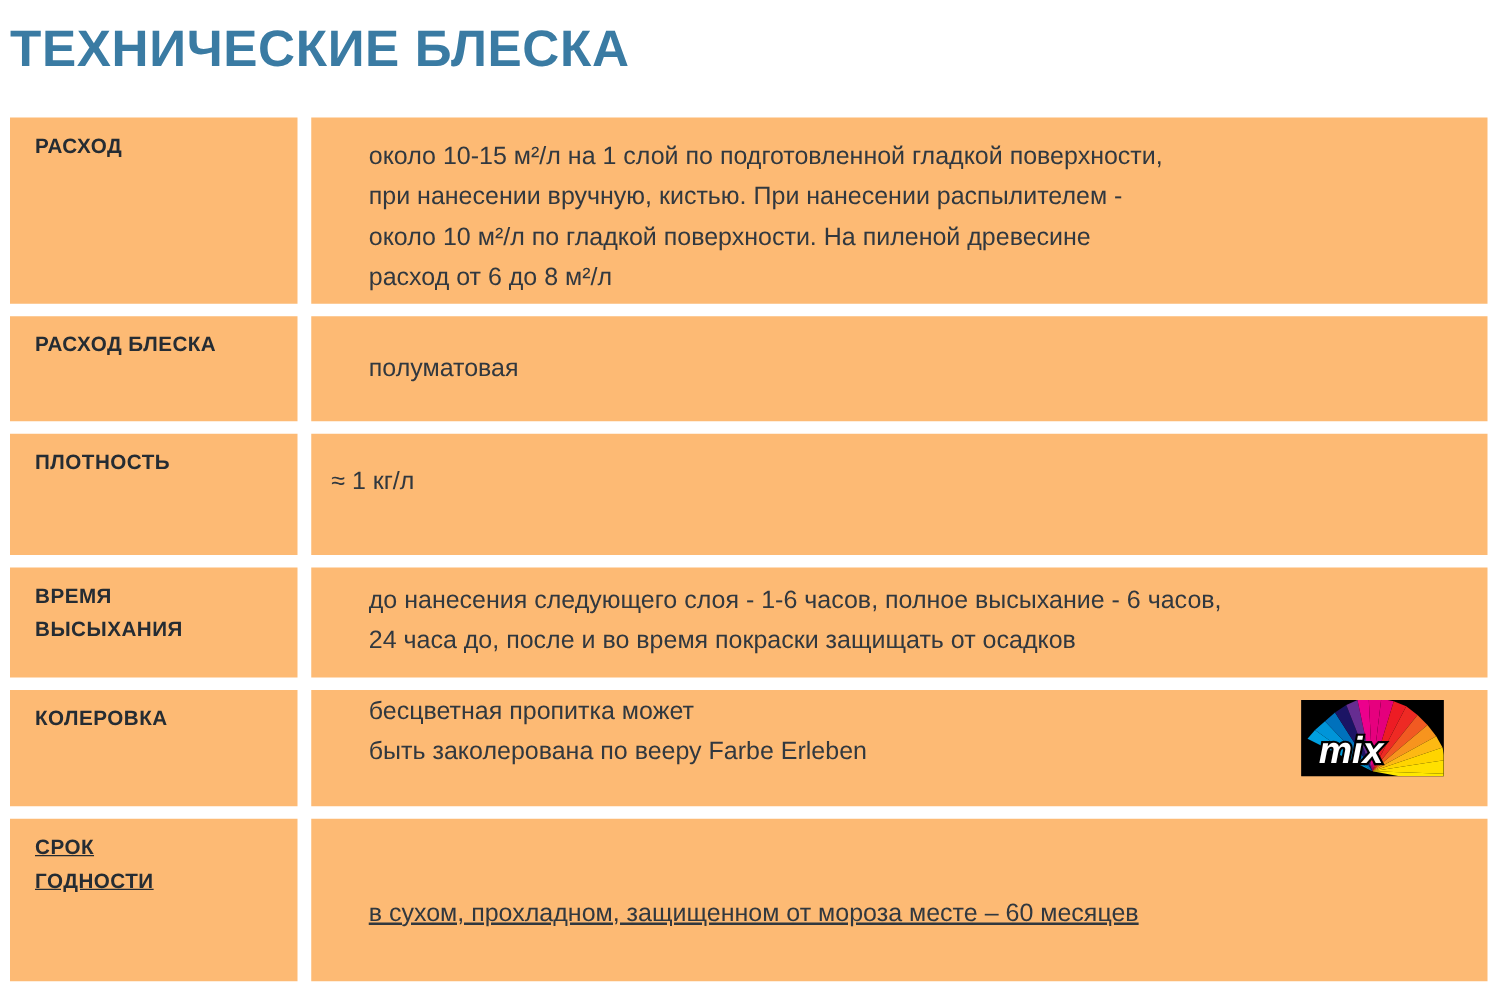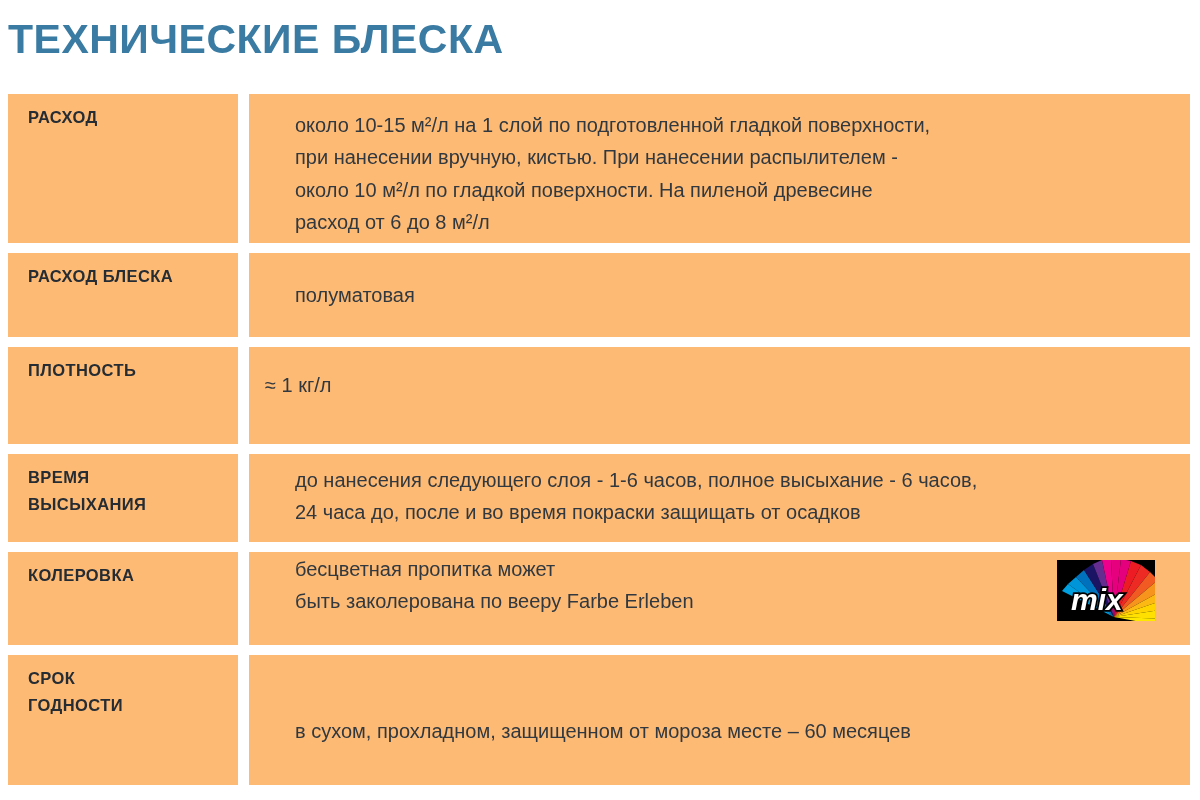--- a/index.html
+++ b/index.html
@@ -85,34 +85,34 @@
   .cell-value .value-text {
     white-space: pre-line;
   }
 
   
   .row-rashod    .cell { height: 149px; }
   .row-blesk     .cell { height: 84px; }
   .row-plotnost  .cell { height: 97px; }
   .row-vremya    .cell { height: 88px; }
   .row-kolerovka .cell { height: 93px; }
-  .row-srok      .cell { height: 130px; }
+  .row-srok      .cell { height: 130px; text-decoration: underline; }
 
   .row-plotnost .cell-value { align-items: flex-start; padding-top: 22px; padding-left: 16px; }
   .row-kolerovka .cell-value { align-items: flex-start; padding-top: 1px; }
   .row-srok .cell-value { align-items: center; padding-top: 32px; }
   .row-rashod .cell-value { align-items: flex-start; padding-top: 15px; }
   .row-vremya .cell-value { align-items: flex-start; padding-top: 10px; }
 
   
   .mix-logo {
     position: absolute;
     right: 35px;
     top: 8px;
-    width: 98px;
+    width: 114px;
     height: 61px;
     background: #000000;
     overflow: hidden;
   }
   .mix-logo svg { display: block; width: 114px; height: 61px; }
 </style>
 </head>
 <body>
 
 <div class="page">

